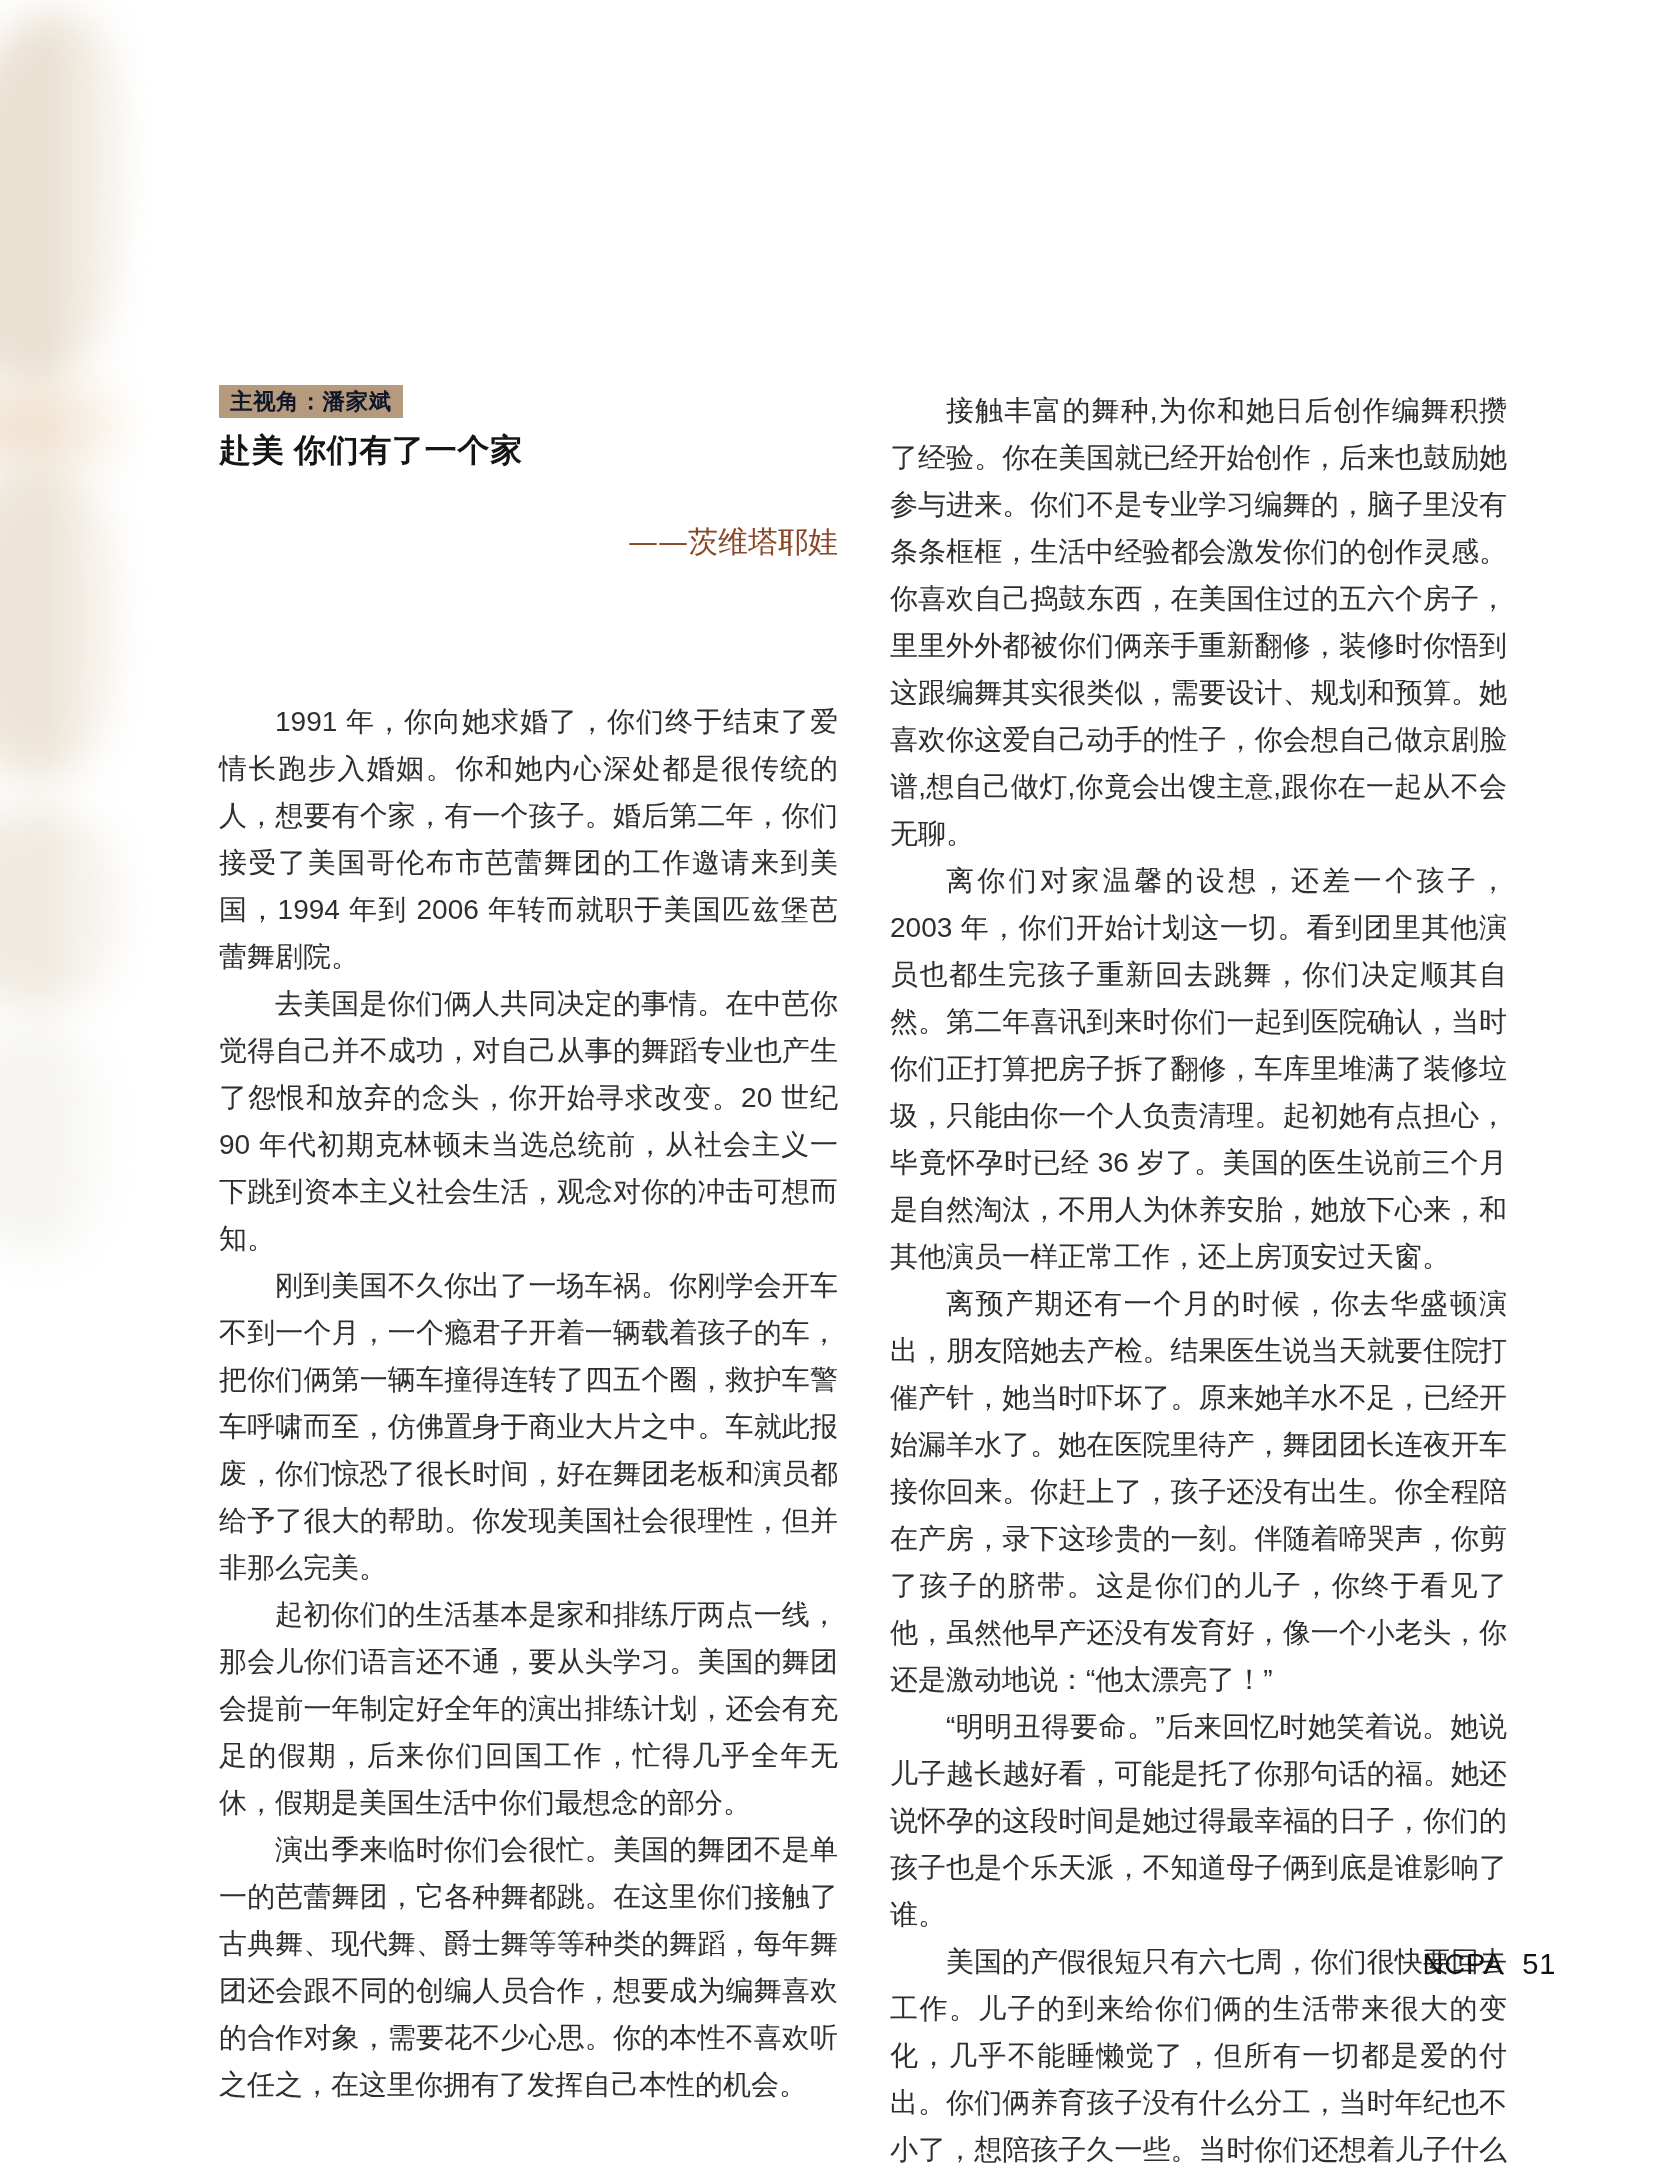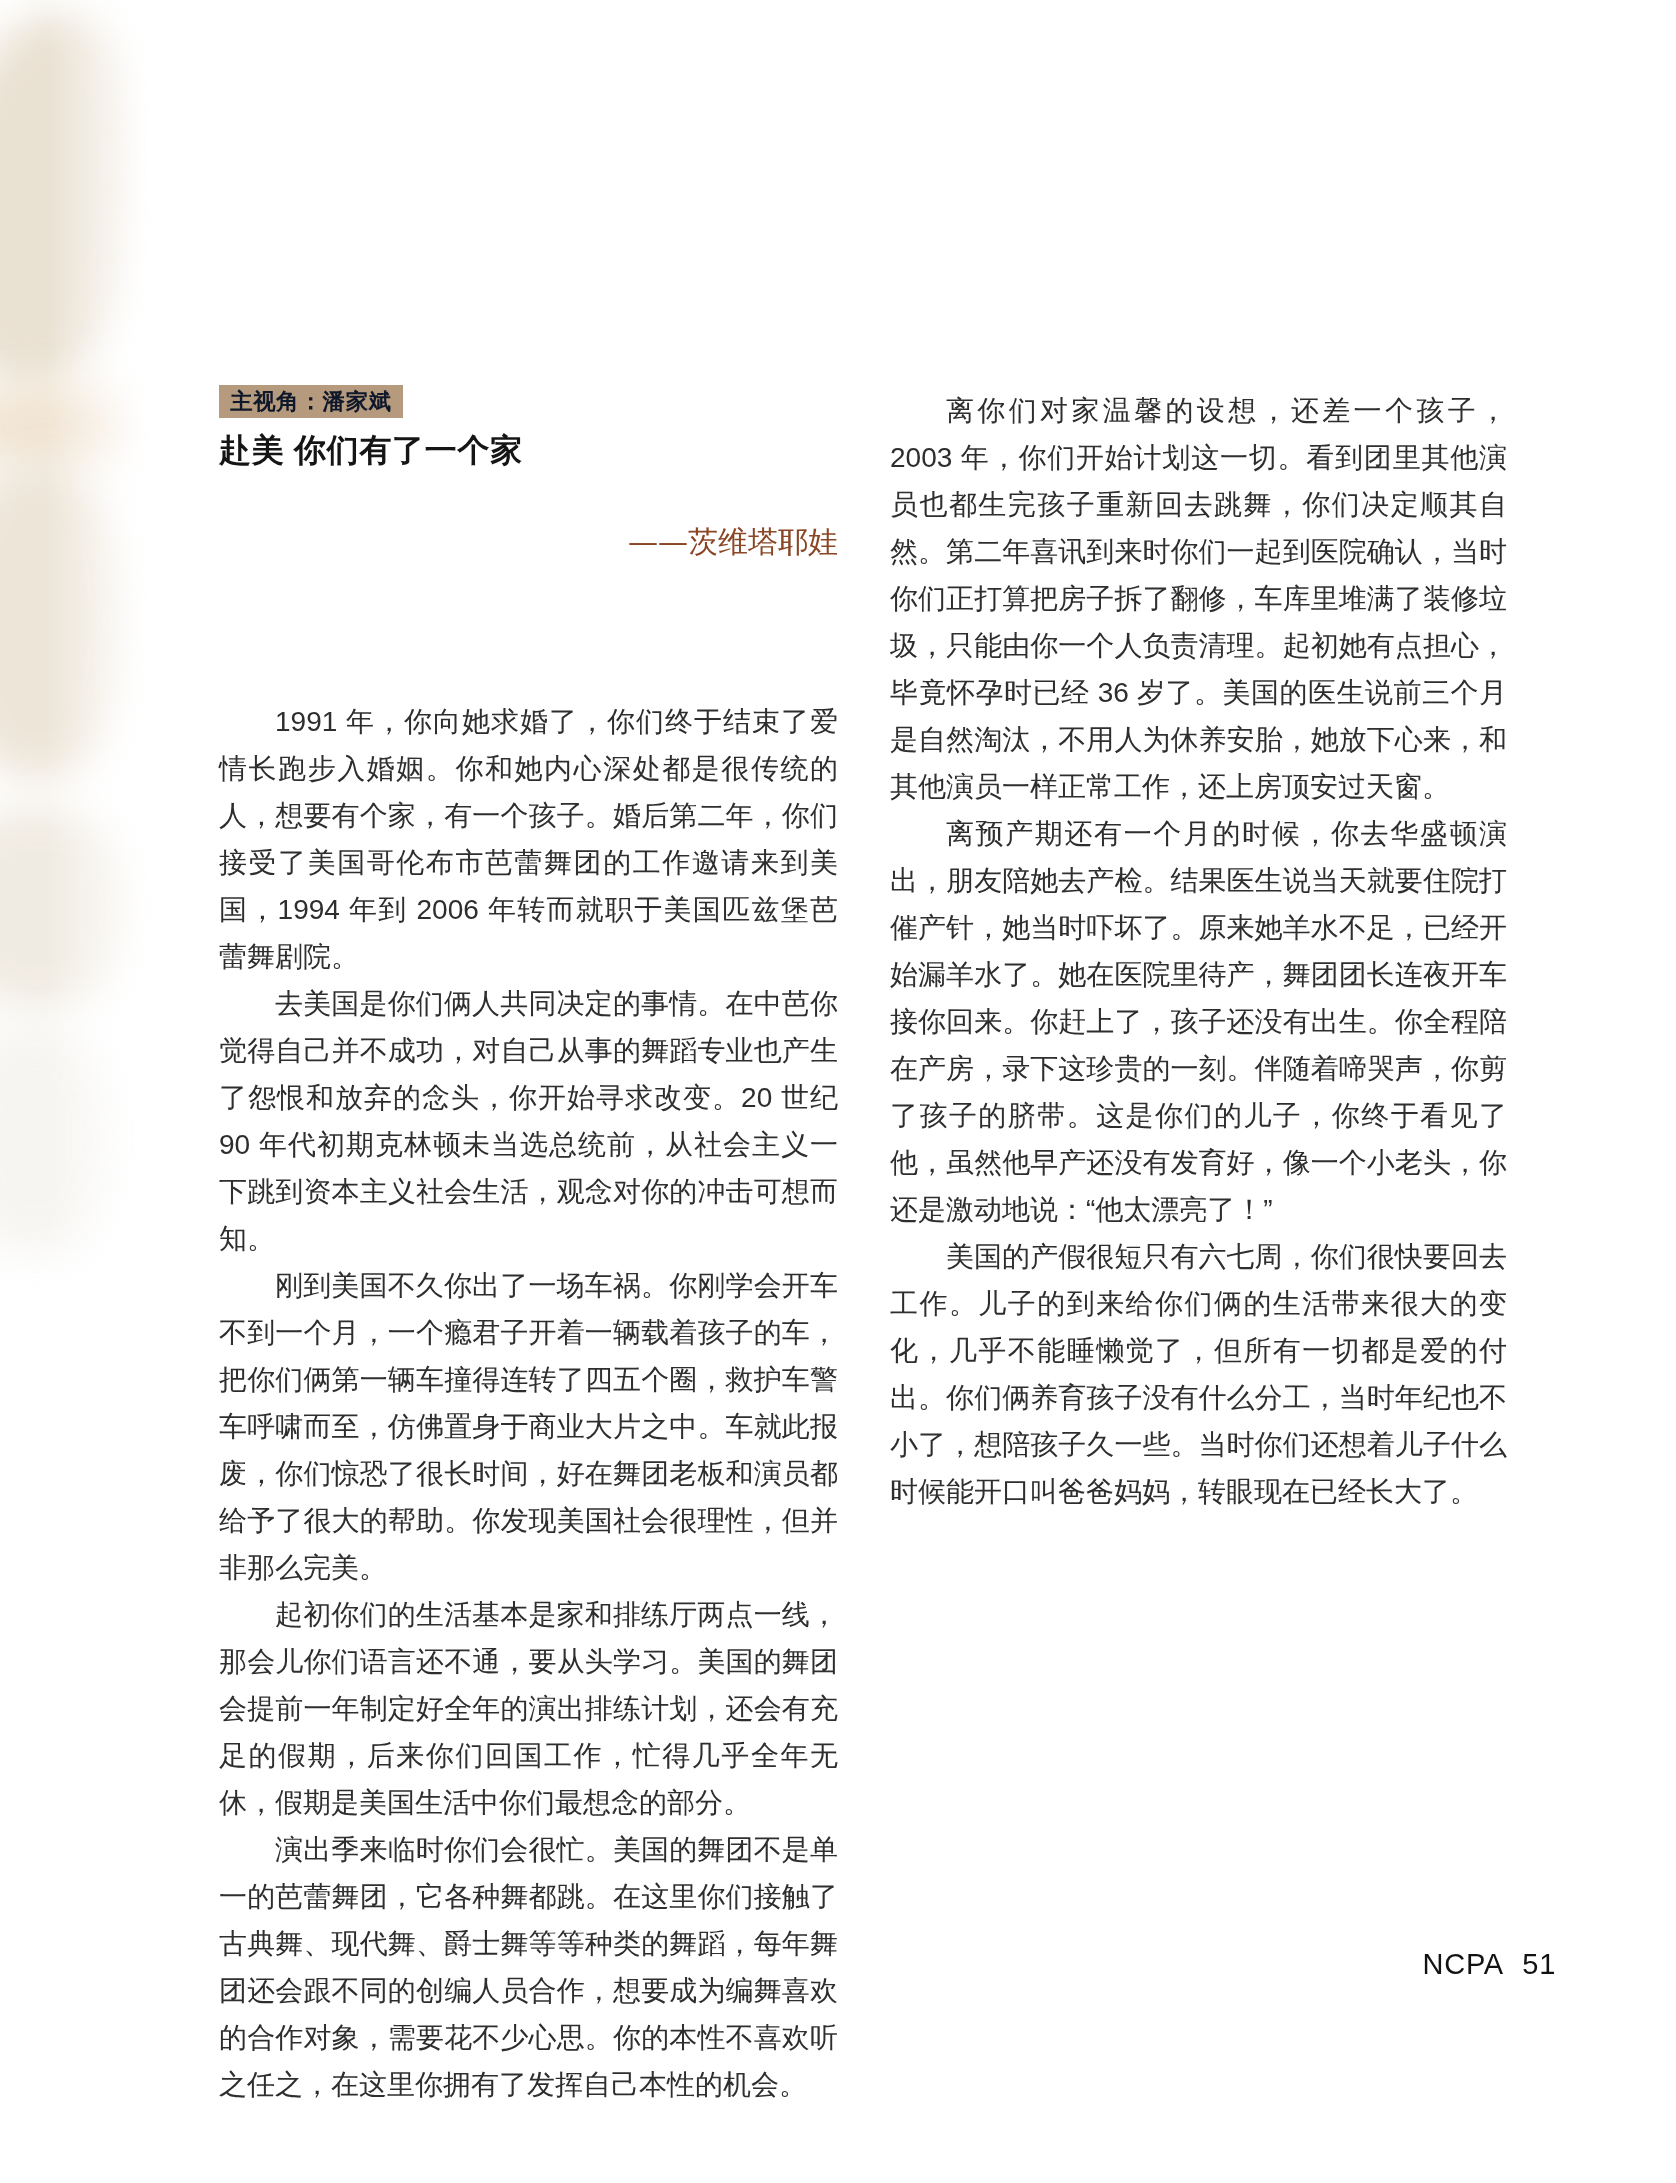--- a/index.html
+++ b/index.html
@@ -90,22 +90,24 @@
 
   <div class="col col-left" style="color: rgb(46, 46, 46);">
     <p>1991 年，你向她求婚了，你们终于结束了爱情长跑步入婚姻。你和她内心深处都是很传统的人，想要有个家，有一个孩子。婚后第二年，你们接受了美国哥伦布市芭蕾舞团的工作邀请来到美国，1994 年到 2006 年转而就职于美国匹兹堡芭蕾舞剧院。</p>
     <p>去美国是你们俩人共同决定的事情。在中芭你觉得自己并不成功，对自己从事的舞蹈专业也产生了怨恨和放弃的念头，你开始寻求改变。20 世纪 90 年代初期克林顿未当选总统前，从社会主义一下跳到资本主义社会生活，观念对你的冲击可想而知。</p>
     <p>刚到美国不久你出了一场车祸。你刚学会开车不到一个月，一个瘾君子开着一辆载着孩子的车，把你们俩第一辆车撞得连转了四五个圈，救护车警车呼啸而至，仿佛置身于商业大片之中。车就此报废，你们惊恐了很长时间，好在舞团老板和演员都给予了很大的帮助。你发现美国社会很理性，但并非那么完美。</p>
     <p>起初你们的生活基本是家和排练厅两点一线，那会儿你们语言还不通，要从头学习。美国的舞团会提前一年制定好全年的演出排练计划，还会有充足的假期，后来你们回国工作，忙得几乎全年无休，假期是美国生活中你们最想念的部分。</p>
     <p>演出季来临时你们会很忙。美国的舞团不是单一的芭蕾舞团，它各种舞都跳。在这里你们接触了古典舞、现代舞、爵士舞等等种类的舞蹈，每年舞团还会跟不同的创编人员合作，想要成为编舞喜欢的合作对象，需要花不少心思。你的本性不喜欢听之任之，在这里你拥有了发挥自己本性的机会。</p>
   </div>
 
   <div class="col col-right" style="color: rgb(46, 46, 46);">
+    <p>接触丰富的舞种,为你和她日后创作编舞积攒了经验。你在美国就已经开始创作，后来也鼓励她参与进来。你们不是专业学习编舞的，脑子里没有条条框框，生活中经验都会激发你们的创作灵感。你喜欢自己捣鼓东西，在美国住过的五六个房子，里里外外都被你们俩亲手重新翻修，装修时你悟到这跟编舞其实很类似，需要设计、规划和预算。她喜欢你这爱自己动手的性子，你会想自己做京剧脸谱,想自己做灯,你竟会出馊主意,跟你在一起从不会无聊。</p>
     <p>离你们对家温馨的设想，还差一个孩子，2003 年，你们开始计划这一切。看到团里其他演员也都生完孩子重新回去跳舞，你们决定顺其自然。第二年喜讯到来时你们一起到医院确认，当时你们正打算把房子拆了翻修，车库里堆满了装修垃圾，只能由你一个人负责清理。起初她有点担心，毕竟怀孕时已经 36 岁了。美国的医生说前三个月是自然淘汰，不用人为休养安胎，她放下心来，和其他演员一样正常工作，还上房顶安过天窗。</p>
     <p>离预产期还有一个月的时候，你去华盛顿演出，朋友陪她去产检。结果医生说当天就要住院打催产针，她当时吓坏了。原来她羊水不足，已经开始漏羊水了。她在医院里待产，舞团团长连夜开车接你回来。你赶上了，孩子还没有出生。你全程陪在产房，录下这珍贵的一刻。伴随着啼哭声，你剪了孩子的脐带。这是你们的儿子，你终于看见了他，虽然他早产还没有发育好，像一个小老头，你还是激动地说：“他太漂亮了！”</p>
+    <p>“明明丑得要命。”后来回忆时她笑着说。她说儿子越长越好看，可能是托了你那句话的福。她还说怀孕的这段时间是她过得最幸福的日子，你们的孩子也是个乐天派，不知道母子俩到底是谁影响了谁。</p>
     <p>美国的产假很短只有六七周，你们很快要回去工作。儿子的到来给你们俩的生活带来很大的变化，几乎不能睡懒觉了，但所有一切都是爱的付出。你们俩养育孩子没有什么分工，当时年纪也不小了，想陪孩子久一些。当时你们还想着儿子什么时候能开口叫爸爸妈妈，转眼现在已经长大了。</p>
   </div>
 
   <div class="footer">
     <span class="journal">NCPA</span><span class="page-num">51</span>
   </div>
 
 </div>
 
 

